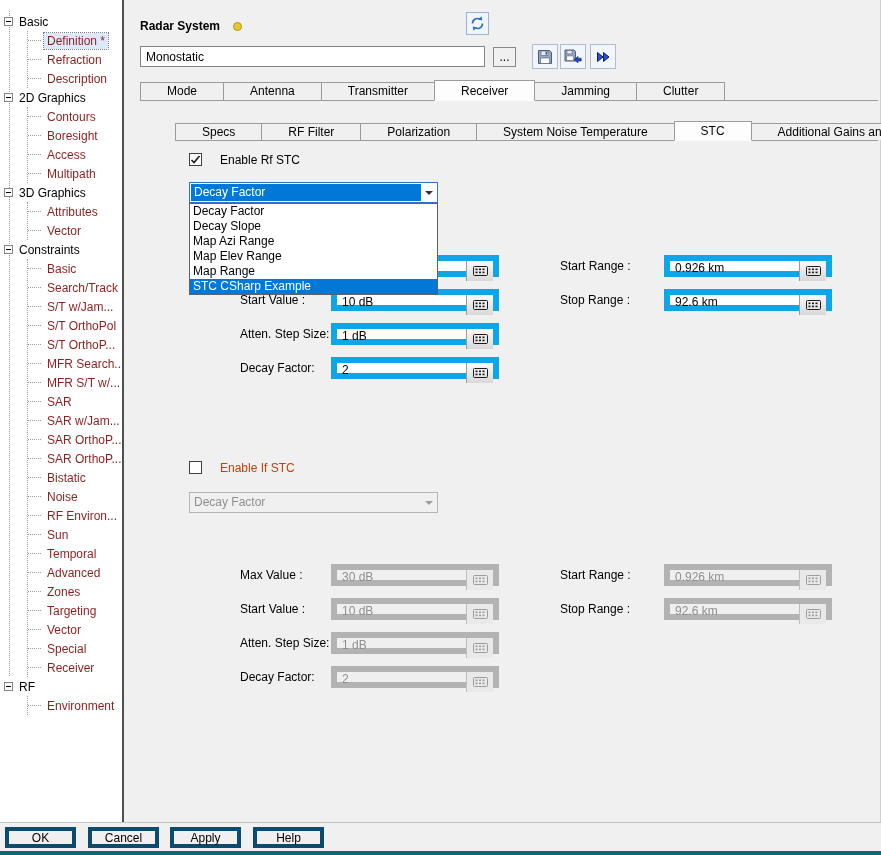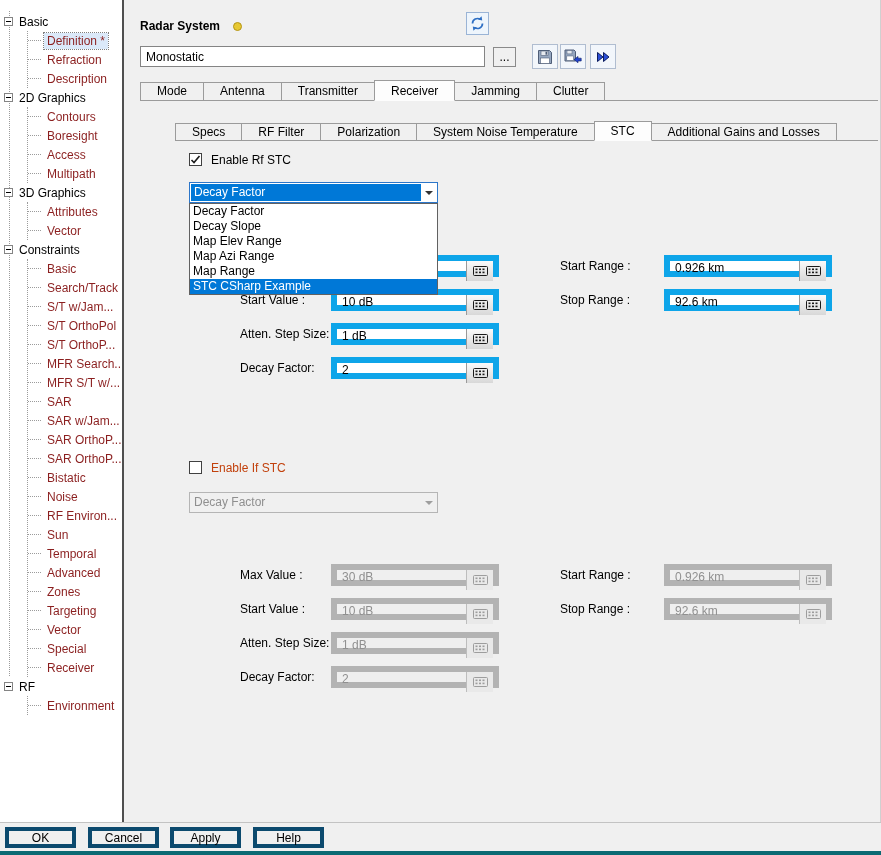--- a/index.html
+++ b/index.html
@@ -33,31 +33,31 @@
                padding:0 5px;font:12px "Liberation Sans",sans-serif;background:#fff}
   .browse-btn{position:absolute;left:367px;top:47px;width:23px;height:20px;border:1px solid #8a8a8a;
               background:#f0f0f0;font:12px "Liberation Sans",sans-serif;padding:0}
   .iconbtn{position:absolute;top:44px;width:26px;height:25px;border:1px solid #b0bdd0;background:#f2f6fb;
            display:flex;align-items:center;justify-content:center;padding:0}
 
   
   .tabstrip{position:absolute;display:flex;align-items:flex-end;border-bottom:1px solid #9b9b9b}
   .maintabs{left:14px;right:3px;top:80px;height:21px}
   .subtabs{left:49px;right:3px;top:121px;height:20px}
-  .tab{height:18px;line-height:17px;padding:0 16px;background:#f0f0f0;border:1px solid #9b9b9b;
+  .tab{height:18px;line-height:17px;padding:0 26px;background:#f0f0f0;border:1px solid #9b9b9b;
        border-bottom:none;position:relative;white-space:nowrap}
   .tab + .tab{margin-left:-1px}
   .tab.active{height:21px;line-height:20px;background:#fdfdfd;z-index:2;margin-bottom:-1px;
               border-bottom:1px solid #fdfdfd}
   .subtabs .tab{height:17px;line-height:16px}
   .subtabs .tab.active{height:20px;line-height:19px}
 
   
   .group{position:absolute;inset:0}
-  .cb{position:absolute;display:flex;align-items:center;gap:9px;height:15px}
+  .cb{position:absolute;display:flex;align-items:center;gap:18px;height:15px}
   .cbbox{width:13px;height:13px;border:1px solid #404040;background:#fff;display:flex;
          align-items:center;justify-content:center;flex:0 0 auto}
   .combo{position:absolute;width:249px;height:21px;display:flex;align-items:stretch;background:#fff;
          border:1px solid #2c76c9;padding:1px}
   .combo .sel{flex:1;background:#0078d7;color:#fff;padding:1px 3px;line-height:15px;overflow:hidden;white-space:nowrap}
   .combo .arrow{width:15px;display:flex;align-items:center;justify-content:center}
   .combo .arrow i{width:0;height:0;border-left:4px solid transparent;border-right:4px solid transparent;
                   border-top:4px solid #333}
   .combo.disabled{border-color:#b5b5b5;background:#f0f0f0}
   .combo.disabled .sel{background:transparent;color:#8f8f8f}
@@ -410,22 +410,22 @@
       <div class="combo" style="left:63px;top:182px">
         <span class="sel">Decay Factor</span>
         <span class="arrow">
             <i></i>
           </span>
       </div>
 
       <div class="ddlist">
         <div class="ddi">Decay Factor</div>
         <div class="ddi">Decay Slope</div>
+        <div class="ddi">Map Azi Range</div>
         <div class="ddi">Map Elev Range</div>
-        <div class="ddi">Map Azi Range</div>
         <div class="ddi">Map Range</div>
         <div class="ddi hl">STC CSharp Example</div>
       </div>
     </div>
 
     <div class="group disabled">
 
       <div class="cb" style="left:63px;top:460px">
         <span class="cbbox"></span>
         <span>Enable If STC</span>

